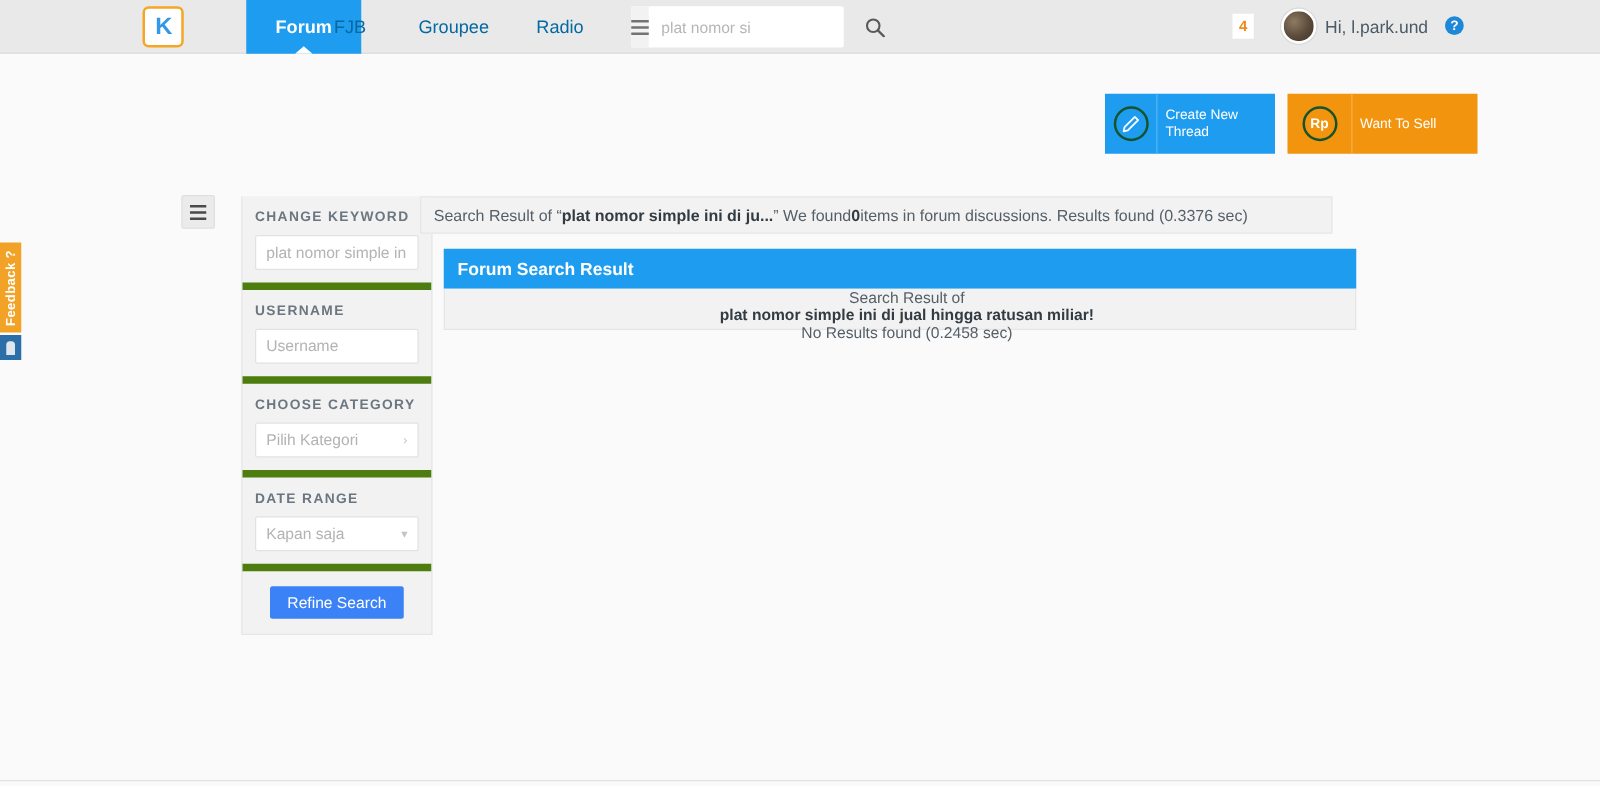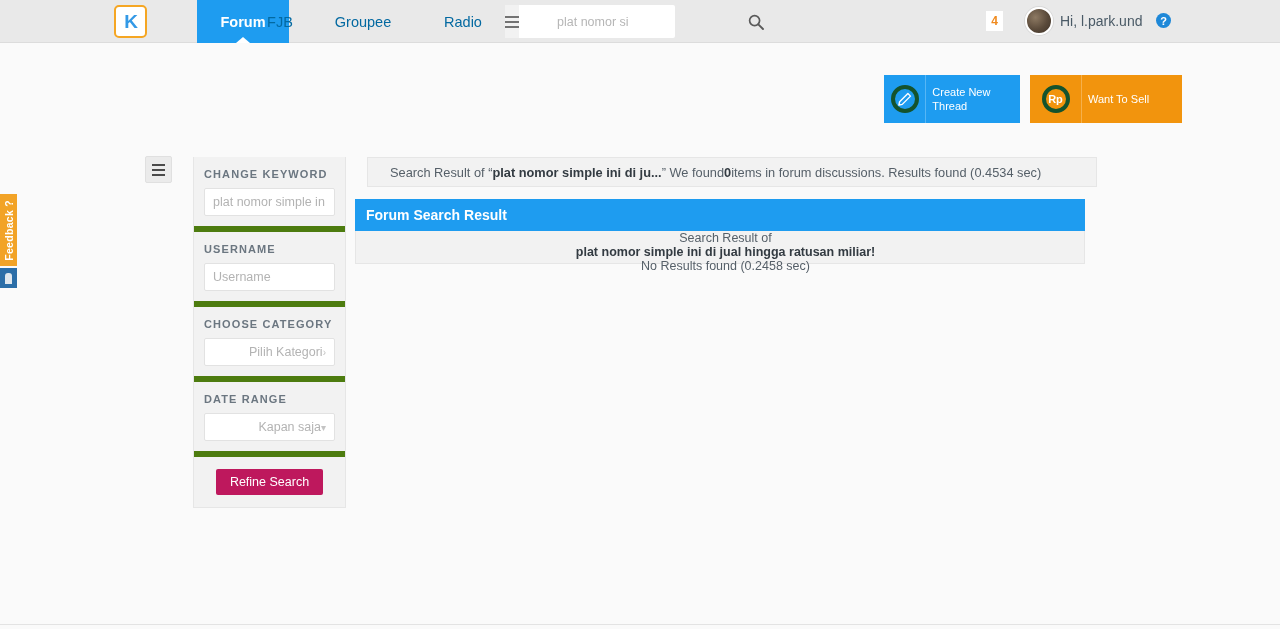--- a/index.html
+++ b/index.html
@@ -46,21 +46,21 @@
     margin-left: -7px;
     border-left: 7px solid transparent;
     border-right: 7px solid transparent;
     border-bottom: 6px solid #ffffff;
   }
 
   #search-wrap {
     position: absolute; left: 505px; top: 5px;
     width: 170px; height: 33px;
     background: #ffffff; border-radius: 2px;
-    display: flex; align-items: center; gap: 28px;
+    display: flex; align-items: center;
   }
   #burger-search {
     width: 32px; height: 33px;
     display: flex; align-items: center; justify-content: center;
     flex-direction: column; gap: 3px;
     background: #f2f2f2; cursor: pointer;
   }
   #burger-search span { display: block; width: 14px; height: 2px; background: #737373; }
   #search-input {
     flex: 1; border: 0; outline: 0; height: 31px;
@@ -107,21 +107,21 @@
   #action-bar { position: absolute; top: 75px; left: 884px; display: flex; }
   .action-btn {
     height: 48px; display: flex; align-items: center; cursor: pointer;
   }
   .action-btn .ic {
     width: 52px; height: 48px;
     display: flex; align-items: center; justify-content: center;
   }
   .action-btn .ic .circ {
     width: 28px; height: 28px; border-radius: 50%;
-    border: 4px solid #14532d;
+    border: 2px solid #14532d;
     display: flex; align-items: center; justify-content: center;
     color: #ffffff; font-size: 11px; font-weight: bold;
   }
   .action-btn .lbl {
     color: #ffffff; font-size: 11px; font-weight: normal;
     line-height: 14px; padding: 0 10px 0 6px;
   }
   #create-thread { background: #1e9cf0; width: 136px; }
   #create-thread .ic { border-right: 1px solid #56b6f5; }
   #want-sell { background: #f2940d; width: 152px; margin-left: 10px; }
@@ -168,38 +168,38 @@
     font-size: 12.5px; color: #b3b3b3;
     padding: 0 8px; outline: none;
     font-family: "Liberation Sans", sans-serif;
   }
   .field-input::placeholder { color: #b3b3b3; }
   .field-select {
     width: 100%; height: 28px;
     background: #ffffff; border: 1px solid #e2e2e2; border-radius: 2px;
     font-size: 12.5px; color: #b3b3b3;
     padding: 0 8px; display: flex; align-items: center;
-    justify-content: flex-end; cursor: pointer;
+    justify-content: space-between; cursor: pointer;
   }
   .field-select .arrow { color: #c4c4c4; font-size: 10px; }
   #refine-btn-wrap { padding: 12px 10px 0 10px; display: flex; justify-content: center; }
   #refine-btn {
-    background: #be185d; color: #ffffff;
+    background: #3b82f6; color: #ffffff;
     font-size: 12.5px; border: 0; border-radius: 2px;
     padding: 6px 14px; cursor: pointer;
     font-family: "Liberation Sans", sans-serif;
   }
 
   
   #summary-bar {
-    position: absolute; left: 367px; top: 157px;
+    position: absolute; left: 336px; top: 157px;
     width: 730px; height: 30px;
     background: #f2f2f2; border: 1px solid #e6e6e6;
     display: flex; align-items: center;
-    padding-left: 22px;
+    padding-left: 10px;
     font-size: 12.8px; color: #555f68;
   }
   #result-panel {
     position: absolute; left: 355px; top: 199px;
     width: 730px;
   }
   #result-head {
     height: 32px; background: #1e9cf0;
     color: #ffffff; font-size: 14px; font-weight: bold;
     display: flex; align-items: center; padding-left: 11px;
@@ -252,21 +252,21 @@
 
   <div class="nav-tab active" style="left:153px; width:92px;margin-left:44px;">
     <span>Forum</span>
   </div>
   <div class="nav-tab" style="left:245px; width:70px;">
     <span>FJB</span>
   </div>
   <div class="nav-tab" style="left:315px; width:96px;">
     <span>Groupee</span>
   </div>
-  <div class="nav-tab" style="left:418px; width:90px;">
+  <div class="nav-tab" style="left:403px; width:90px;">
     <span>Radio</span>
   </div>
 
   <div id="search-wrap">
     <div id="burger-search">
       <span></span>
         <span></span>
         <span></span>
     </div>
     <input id="search-input" type="text" placeholder="plat nomor si" style="">
@@ -351,21 +351,21 @@
       <button id="refine-btn">Refine Search</button>
     </div>
   </div>
 </div>
 
 <div id="summary-bar">
   <span>Search Result of “</span>
     <span class="bold">plat nomor simple ini di ju...</span>
     <span>” We found </span>
     <span class="bold">0</span>
-    <span> items in forum discussions. Results found (0.4534 sec)</span>
+    <span> items in forum discussions. Results found (0.3376 sec)</span>
 </div>
 
 <div id="result-panel">
   <div id="result-head">
     <span>Forum Search Result</span>
   </div>
   <div id="result-body">
     <span>Search Result of </span>
       <span class="bold">plat nomor simple ini di jual hingga ratusan miliar!</span>
       <span> No Results found (0.2458 sec)</span>

